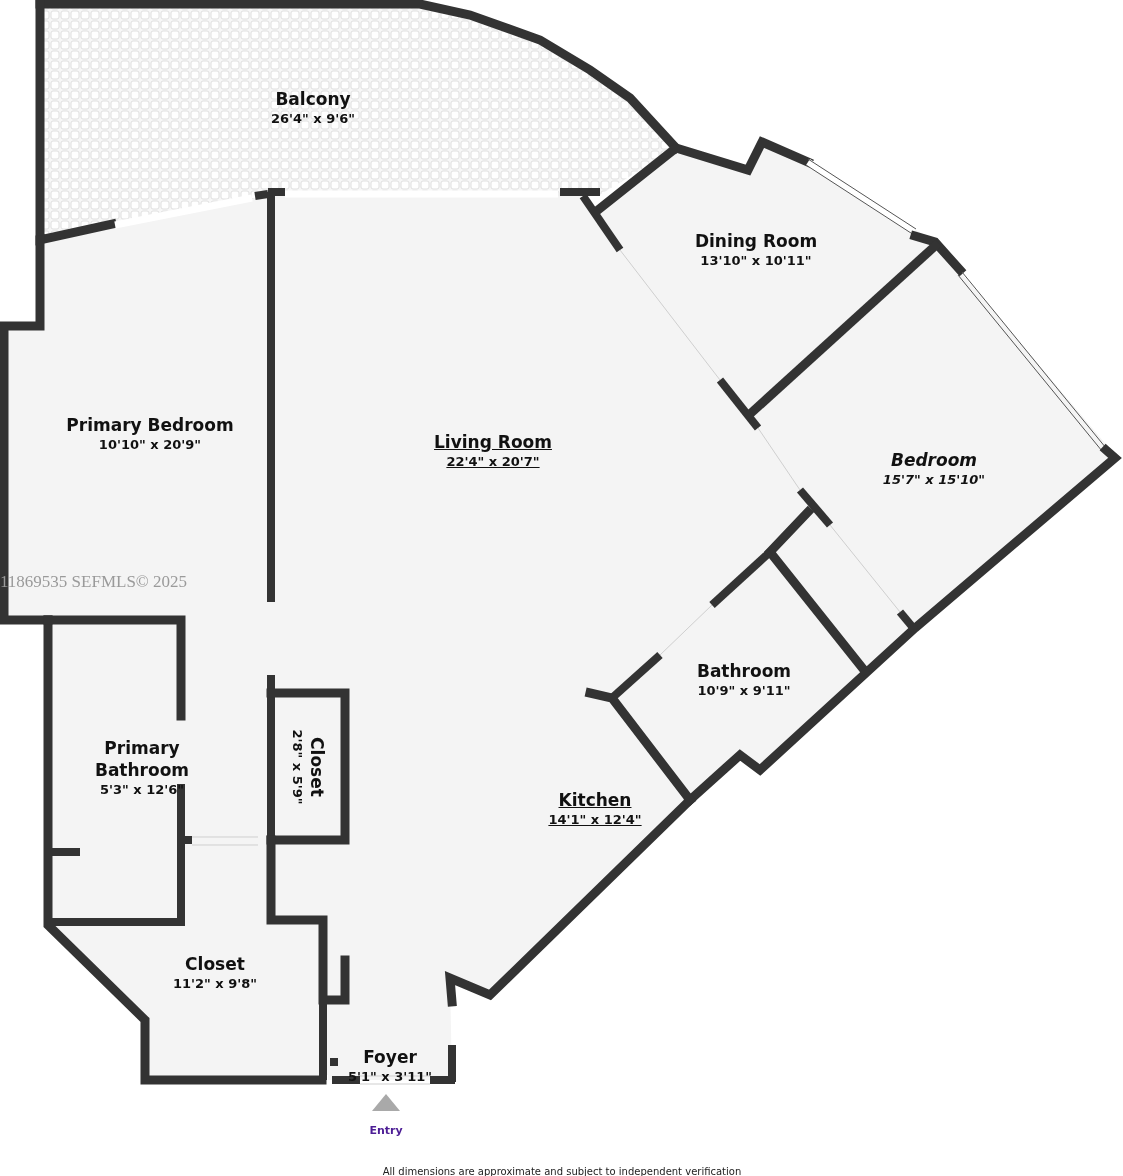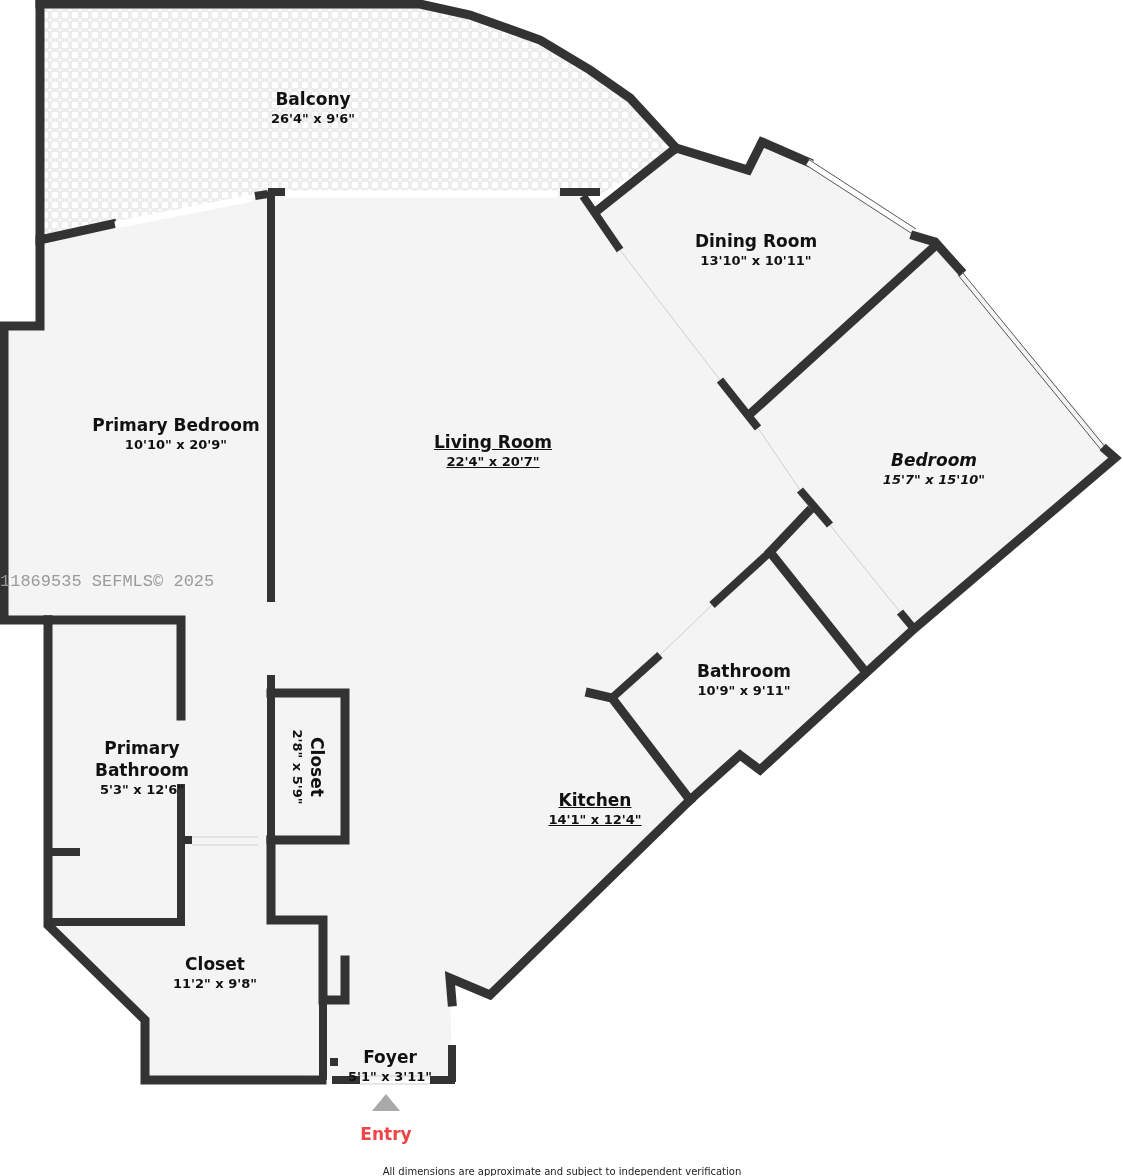--- a/index.html
+++ b/index.html
@@ -10,26 +10,26 @@
     .balcony-fill { fill: url(#tile); stroke: none; }
     .wall { fill: none; stroke: #333333; stroke-width: 9; stroke-linejoin: miter; stroke-linecap: square; }
     .wall-thin { fill: none; stroke: #333333; stroke-width: 8; stroke-linecap: butt; }
     .opening { fill: none; stroke: #ffffff; stroke-width: 7; stroke-linecap: butt; }
     .opening-edge { fill: none; stroke: #cfcfcf; stroke-width: 1; }
     .window-line { fill: none; stroke: #555555; stroke-width: 1; }
     .label { position: absolute; transform: translate(-50%, 0); text-align: center; color: #111111; white-space: nowrap; }
     .room-name { font-weight: bold; font-size: 17px; line-height: 22px; display: block; }
     .room-dim { font-weight: bold; font-size: 13px; line-height: 18px; display: block; }
     .rot { transform: translate(-50%, -50%) rotate(90deg); }
-    .watermark { position: absolute; left: 0; top: 572px; font-family: Liberation Mono, monospace;
+    .watermark { position: absolute; left: 0; top: 572px; font-family: Liberation Serif, serif;
                  font-size: 17px; color: #9a9a9a; letter-spacing: 0px; white-space: nowrap; }
     .footer-note { position: absolute; top: 1166px; left: 562px; transform: translateX(-50%);
                    font-size: 10px; color: #222222; white-space: nowrap; }
     .entry-label { position: absolute; top: 1124px; left: 386px; transform: translateX(-50%);
-                   font-weight: bold; font-size: 17px; color: #ef4444; }
+                   font-weight: bold; font-size: 11px; color: #4c1d95; }
   </style>
 </head>
 <body>
 
 <svg id="plan" viewBox="0 0 1123 1176" xmlns="http://www.w3.org/2000/svg">
   <defs>
     <pattern id="tile" x="0" y="0" width="10" height="10" patternUnits="userSpaceOnUse">
       <rect width="10" height="10" fill="#f7f7f7"></rect>
       <rect x="1" y="1" width="8" height="8" rx="2" fill="#ffffff" stroke="#e0e0e0" stroke-width="1"></rect>
     </pattern>
@@ -110,21 +110,21 @@
 <div class="label" style="left:756px; top:230px;">
   <span class="room-name">Dining Room</span>
   <span class="room-dim">13'10" x 10'11"</span>
 </div>
 
 <div class="label" style="left:934px; top:449px;font-style:italic;">
   <span class="room-name">Bedroom</span>
   <span class="room-dim">15'7" x 15'10"</span>
 </div>
 
-<div class="label" style="left:150px; top:414px;margin-left:26px;">
+<div class="label" style="left:150px; top:414px;">
   <span class="room-name">Primary Bedroom</span>
   <span class="room-dim">10'10" x 20'9"</span>
 </div>
 
 <div class="label" style="left:493px; top:431px;text-decoration:underline;">
   <span class="room-name">Living Room</span>
   <span class="room-dim">22'4" x 20'7"</span>
 </div>
 
 <div class="label" style="left:744px; top:660px;">

